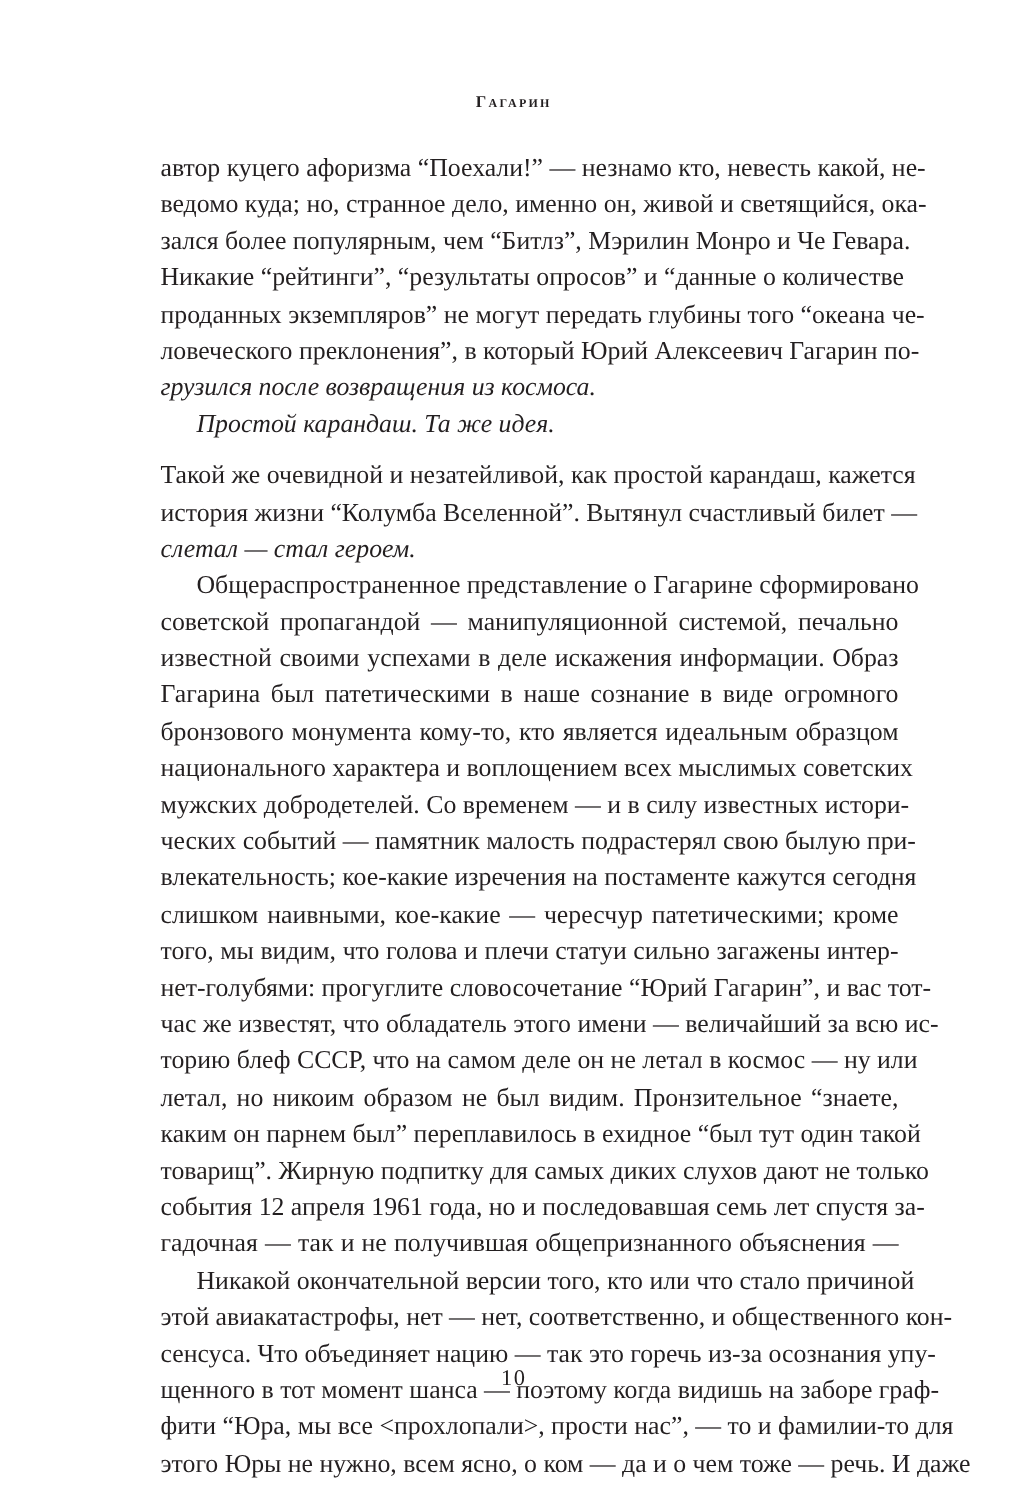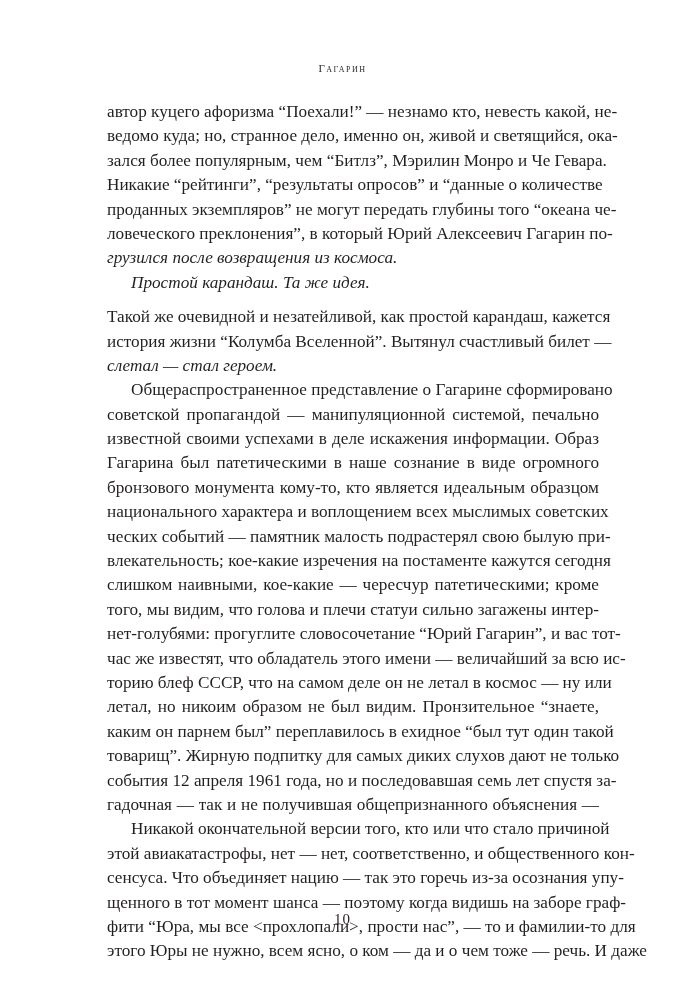--- a/index.html
+++ b/index.html
@@ -1,19 +1,19 @@
 <!DOCTYPE html>
 <html><head>
 <meta charset="utf-8">
 <style>
   html, body { margin: 0; padding: 0; background: #ffffff; }
   body { width: 685px; height: 1000px; position: relative; overflow: hidden;
          font-family: "Liberation Serif", "DejaVu Serif", serif; color: #231f20; }
   .running-head { position: absolute; top: 62px; left: 0; width: 685px; text-align: center;
-                  font-size: 11px; letter-spacing: 1.5px; font-variant: small-caps; }
+                  font-size: 11px; letter-spacing: 1.5px; font-variant: small-caps; font-weight: bold; }
   .page-body { position: absolute; top: 100px; left: 107px; width: 492px;
                font-size: 17.2px; line-height: 24.4px; }
   .line { display: block; white-space: nowrap; text-align: justify; text-align-last: justify; height: 24.4px; }
   .line.last { text-align-last: left; font-style: italic; }
   .line.indent { padding-left: 24px; }
   .gap { height: 10px; }
   .folio { position: absolute; top: 900px; left: 0; width: 685px; text-align: center; font-size: 15px; letter-spacing: 1px; margin-top: 11px; }
 </style>
 </head>
 <body>
@@ -43,20 +43,21 @@
     <span class="line last">слетал — стал героем.</span>
   </div>
 
   <div>
     <span class="line indent">Общераспространенное представление о Гагарине сформировано</span>
     <span class="line">советской пропагандой — манипуляционной системой, печально</span>
     <span class="line">известной своими успехами в деле искажения информации. Образ</span>
     <span class="line">Гагарина был патетическими в наше сознание в виде огромного</span>
     <span class="line">бронзового монумента кому-то, кто является идеальным образцом</span>
     <span class="line">национального характера и воплощением всех мыслимых советских</span>
+    <span class="line">мужских добродетелей. Со временем — и в силу известных истори-</span>
     <span class="line">ческих событий — памятник малость подрастерял свою былую при-</span>
     <span class="line">влекательность; кое-какие изречения на постаменте кажутся сегодня</span>
     <span class="line">слишком наивными, кое-какие — чересчур патетическими; кроме</span>
     <span class="line">того, мы видим, что голова и плечи статуи сильно загажены интер-</span>
     <span class="line">нет-голубями: прогуглите словосочетание “Юрий Гагарин”, и вас тот-</span>
     <span class="line">час же известят, что обладатель этого имени — величайший за всю ис-</span>
     <span class="line">торию блеф СССР, что на самом деле он не летал в космос — ну или</span>
     <span class="line">летал, но никоим образом не был видим. Пронзительное “знаете,</span>
     <span class="line">каким он парнем был” переплавилось в ехидное “был тут один такой</span>
     <span class="line">товарищ”. Жирную подпитку для самых диких слухов дают не только</span>

